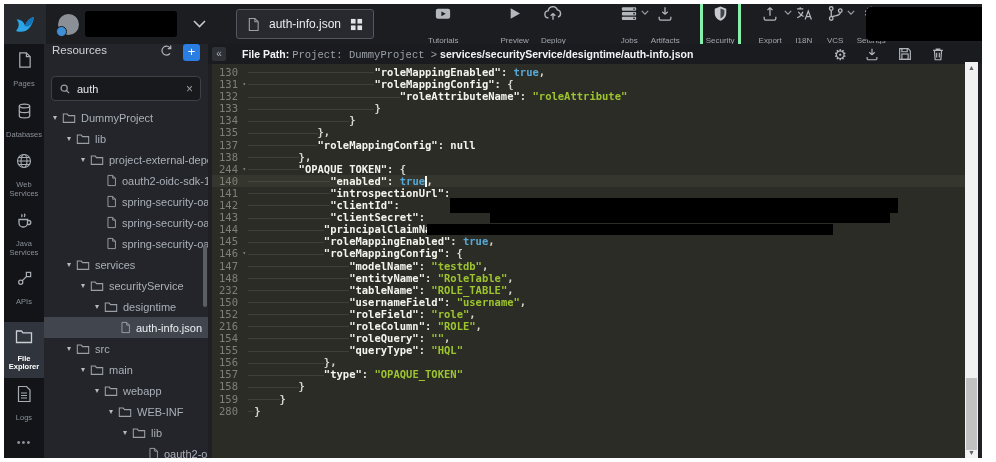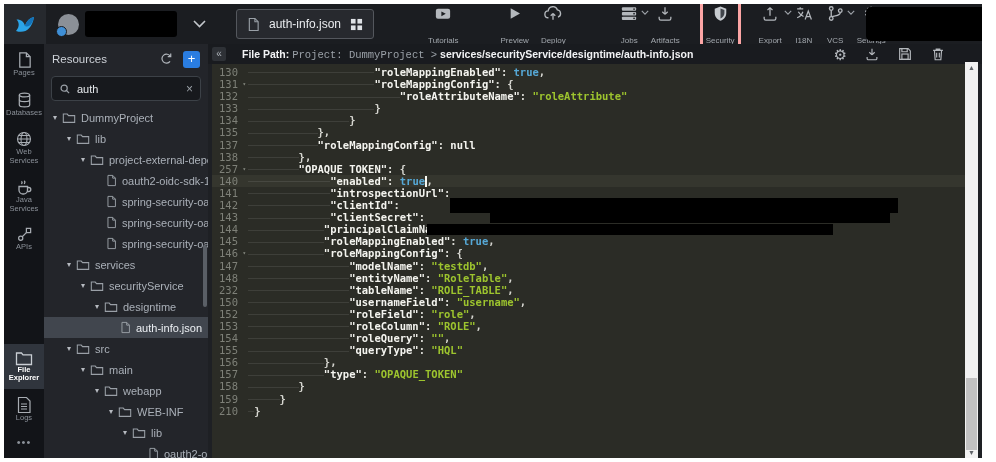--- a/index.html
+++ b/index.html
@@ -20,41 +20,41 @@
   #proj-redacted { width:92px; height:26px; background:#000; border-radius:3px; margin-left:6px; }
   #proj-chevron { margin-left:16px; color:#c3c7cc; }
   #tab { display:flex; align-items:center; gap:9px; height:30px; margin-left:30px;
     padding:0 10px; background:#27292e; border:1px solid #54575d; border-radius:3px; flex:none; }
   #tab .tab-label { color:#e9ebee; font-size:12px; }
   #toolbar { display:flex; align-items:flex-start; margin-left:48px; }
   .tool { display:flex; flex-direction:column; align-items:center; gap:13px;
     padding:3px 6px 2px; cursor:pointer; position:relative; }
   .tool .t-label { font-size:8px; color:#a2a7ad; white-space:nowrap; }
   .tool .t-ic { height:19px; display:flex; align-items:center; }
-  .tool.highlight { border:3px solid #fca5a5; border-radius:2px; padding:0 3px; }
+  .tool.highlight { border:3px solid #86efac; border-radius:2px; padding:0 3px; }
   .chev { position:absolute; right:-4px; top:9px; }
   #hdr-redacted { position:absolute; right:0; top:3px; width:116px; height:34px;
     background:#000; border-radius:5px 0 0 5px; }
   .gearchar { font-size:17px; color:#b4b8bd; line-height:1; }
 
   
   #sidebar { position:absolute; left:0; top:40px; width:40px; height:414px;
     background:#121418; display:flex; flex-direction:column; align-items:center; }
   .sb-item { width:40px; padding:7px 0 6px; display:flex; flex-direction:column;
-    align-items:center; gap:0; cursor:pointer; }
+    align-items:center; gap:11px; cursor:pointer; }
   .sb-item .sb-label { font-size:7.5px; line-height:8.5px; color:#8b9199; text-align:center; }
   .sb-item.active { background:#30353d; }
   .sb-item.active .sb-label { color:#ffffff; font-weight:bold; }
   #sb-spacer { flex:1; }
   #sb-more { color:#8b9199; font-size:11px; letter-spacing:1px; padding:8px 0 10px; cursor:pointer; }
 
   
   #resources { position:absolute; left:40px; top:40px; width:164px; height:414px;
     background:#23252a; overflow:hidden; }
-  #res-head { height:30px; display:flex; align-items:center; padding:0 8px; }
+  #res-head { height:30px; display:flex; align-items:flex-start; padding:0 8px; }
   #res-title { color:#ced2d8; font-size:11.5px; flex:1; }
   #res-refresh { margin-right:10px; cursor:pointer; display:flex; }
   #res-add { width:17px; height:17px; background:#2a7de1; border-radius:3px; color:#fff;
     font-size:13px; line-height:16px; text-align:center; cursor:pointer; }
   #res-search { margin:2px 7px 6px; height:25px; background:#17191d;
     border:1px solid #3c4147; border-radius:4px; display:flex; align-items:center; padding:0 7px; }
   #res-search .s-val { color:#e6e9ec; font-size:11px; flex:1; margin-left:6px; }
   #res-search .s-clear { color:#9aa0a7; font-size:12px; cursor:pointer; }
   #tree { position:relative; }
   .trow { height:21px; display:flex; align-items:center; white-space:nowrap;
@@ -581,21 +581,21 @@
           <span class="lnum">137</span>
           <span class="fold"></span>
           <span class="ct"><span class="ws">&nbsp;&nbsp;&nbsp;&nbsp;&nbsp;&nbsp;&nbsp;&nbsp;&nbsp;&nbsp;&nbsp;</span><span class="k">"roleMappingConfig"</span><span class="p">: </span><span class="nl">null</span></span>
         </div>
         <div class="line">
           <span class="lnum">138</span>
           <span class="fold"></span>
           <span class="ct"><span class="ws">&nbsp;&nbsp;&nbsp;&nbsp;&nbsp;&nbsp;&nbsp;&nbsp;</span><span class="p">},</span></span>
         </div>
         <div class="line">
-          <span class="lnum">257</span>
+          <span class="lnum">244</span>
           <span class="fold">▾</span>
           <span class="ct"><span class="ws">&nbsp;&nbsp;&nbsp;&nbsp;&nbsp;&nbsp;&nbsp;&nbsp;</span><span class="k">"OPAQUE_TOKEN"</span><span class="p">: {</span></span>
         </div>
         <div class="line curline">
           <span class="lnum">140</span>
           <span class="fold"></span>
           <span class="ct"><span class="ws">&nbsp;&nbsp;&nbsp;&nbsp;&nbsp;&nbsp;&nbsp;&nbsp;&nbsp;&nbsp;&nbsp;&nbsp;&nbsp;</span><span class="k">"enabled"</span><span class="p">: </span><span class="b">true</span><span class="cursor"></span><span class="p">,</span></span>
         </div>
         <div class="line">
           <span class="lnum">141</span>
@@ -646,21 +646,21 @@
           <span class="lnum">150</span>
           <span class="fold"></span>
           <span class="ct"><span class="ws">&nbsp;&nbsp;&nbsp;&nbsp;&nbsp;&nbsp;&nbsp;&nbsp;&nbsp;&nbsp;&nbsp;&nbsp;&nbsp;&nbsp;&nbsp;&nbsp;</span><span class="k">"usernameField"</span><span class="p">: </span><span class="s">"username"</span><span class="p">,</span></span>
         </div>
         <div class="line">
           <span class="lnum">152</span>
           <span class="fold"></span>
           <span class="ct"><span class="ws">&nbsp;&nbsp;&nbsp;&nbsp;&nbsp;&nbsp;&nbsp;&nbsp;&nbsp;&nbsp;&nbsp;&nbsp;&nbsp;&nbsp;&nbsp;&nbsp;</span><span class="k">"roleField"</span><span class="p">: </span><span class="s">"role"</span><span class="p">,</span></span>
         </div>
         <div class="line">
-          <span class="lnum">153</span>
+          <span class="lnum">216</span>
           <span class="fold"></span>
           <span class="ct"><span class="ws">&nbsp;&nbsp;&nbsp;&nbsp;&nbsp;&nbsp;&nbsp;&nbsp;&nbsp;&nbsp;&nbsp;&nbsp;&nbsp;&nbsp;&nbsp;&nbsp;</span><span class="k">"roleColumn"</span><span class="p">: </span><span class="s">"ROLE"</span><span class="p">,</span></span>
         </div>
         <div class="line">
           <span class="lnum">154</span>
           <span class="fold"></span>
           <span class="ct"><span class="ws">&nbsp;&nbsp;&nbsp;&nbsp;&nbsp;&nbsp;&nbsp;&nbsp;&nbsp;&nbsp;&nbsp;&nbsp;&nbsp;&nbsp;&nbsp;&nbsp;</span><span class="k">"roleQuery"</span><span class="p">: </span><span class="s">""</span><span class="p">,</span></span>
         </div>
         <div class="line">
           <span class="lnum">155</span>
@@ -681,21 +681,21 @@
           <span class="lnum">158</span>
           <span class="fold"></span>
           <span class="ct"><span class="ws">&nbsp;&nbsp;&nbsp;&nbsp;&nbsp;&nbsp;&nbsp;&nbsp;</span><span class="p">}</span></span>
         </div>
         <div class="line">
           <span class="lnum">159</span>
           <span class="fold"></span>
           <span class="ct"><span class="ws">&nbsp;&nbsp;&nbsp;&nbsp;&nbsp;</span><span class="p">}</span></span>
         </div>
         <div class="line">
-          <span class="lnum">210</span>
+          <span class="lnum">280</span>
           <span class="fold"></span>
           <span class="ct"><span class="ws">&nbsp;</span><span class="p">}</span></span>
         </div>
       </div>
   <div class="redact" style="left: 238px; top: 134px; width: 448px; height: 15px;"></div>
       <div class="redact" style="left: 278px; top: 148px; width: 400px; height: 11px;"></div>
       <div class="redact" style="left: 215px; top: 160px; width: 406px; height: 11px;"></div>
     </div>
 
   <div id="vscroll">

